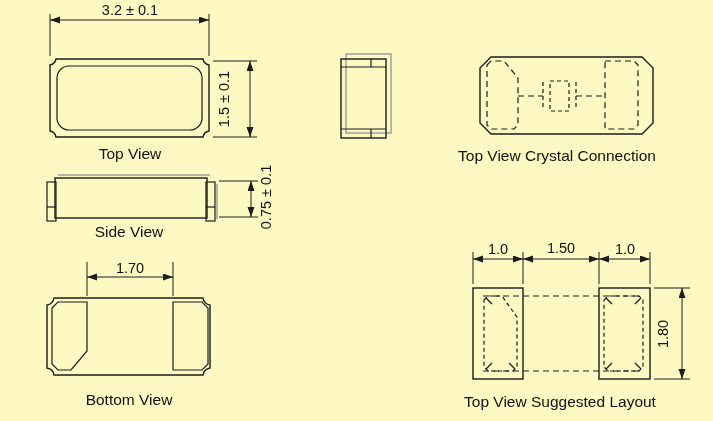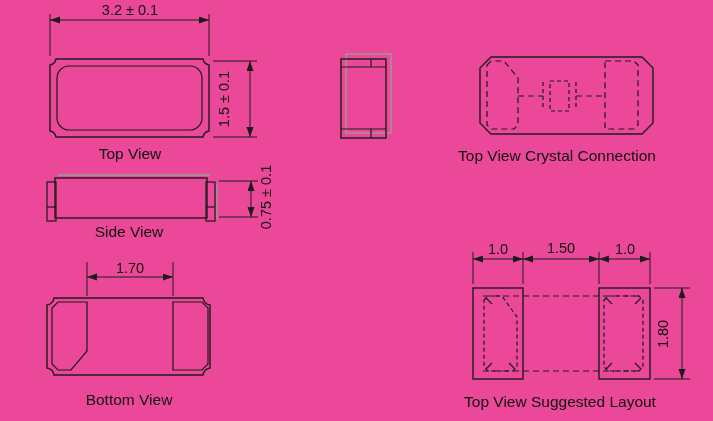--- a/index.html
+++ b/index.html
@@ -1,16 +1,16 @@
 <!DOCTYPE html>
 <html><head>
 <meta charset="utf-8">
 <style>
   html,body{margin:0;padding:0;background:#ffffff;}
-  .stage{position:relative;width:713px;height:421px;background:#ec4899;overflow:hidden;}
+  .stage{position:relative;width:713px;height:421px;background:#fef9c3;overflow:hidden;}
   svg{display:block;}
   .ol{stroke:#1c1c1c;stroke-width:1.4;fill:none;stroke-linejoin:miter;}
   .ol2{stroke:#1c1c1c;stroke-width:1.2;fill:none;stroke-linejoin:miter;}
   .shadow{stroke:#9b9b9b;stroke-width:1.4;fill:none;}
   .dash{stroke:#1c1c1c;stroke-width:1.2;fill:none;stroke-dasharray:6 4;}
   .dash-s{stroke:#1c1c1c;stroke-width:1.2;fill:none;stroke-dasharray:4 3;}
   .dim{stroke:#1c1c1c;stroke-width:1;fill:none;}
   text{font-family:"Liberation Sans",sans-serif;fill:#111111;}
   .lbl{font-size:15.5px;}
   .dimtxt{font-size:14.5px;}

